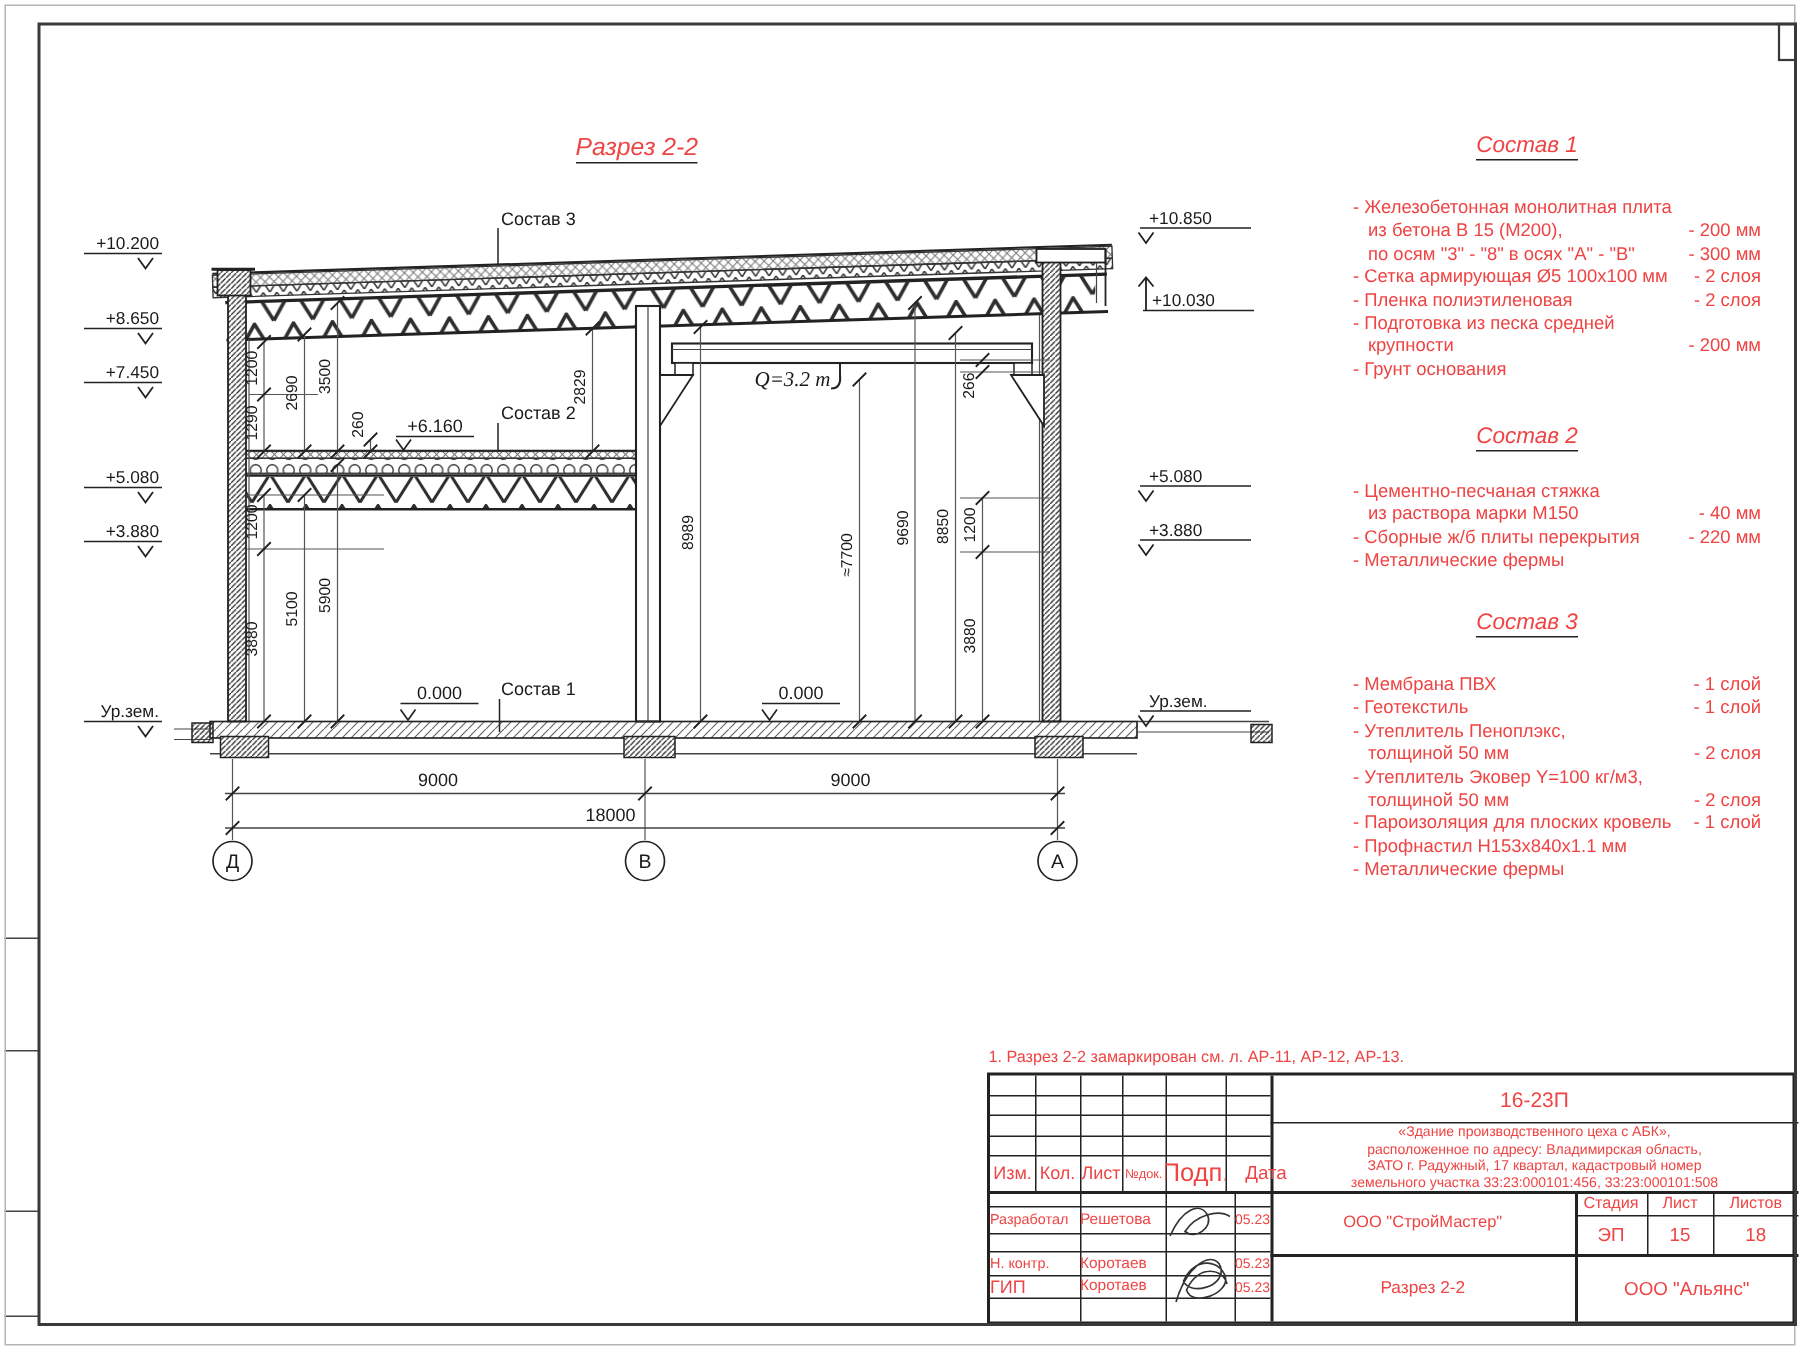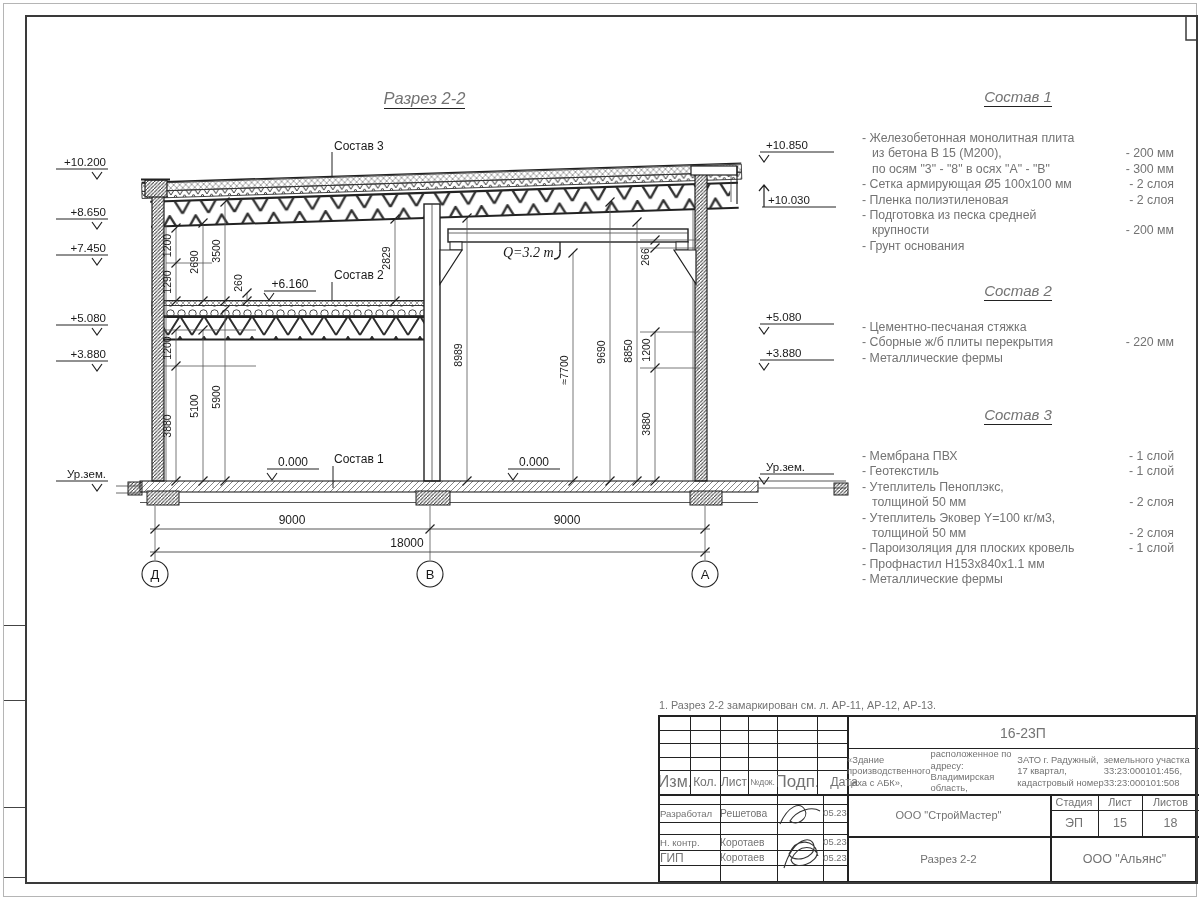--- a/index.html
+++ b/index.html
@@ -1,47 +1,47 @@
 <!DOCTYPE html>
 <html><head>
 <meta charset="utf-8">
 <style>
   html,body{margin:0;padding:0;background:#fff;}
   #sheet{position:relative;width:1200px;height:900px;background:#ffffff;overflow:hidden;
-         font-family:"Liberation Sans", sans-serif;color:#737373;}
+         font-family:"Liberation Sans", sans-serif;color:#ef4444;}
   #linework{position:absolute;left:0;top:0;z-index:3;pointer-events:none;}
   .html-layer{position:absolute;left:0;top:0;width:1200px;height:900px;z-index:2;}
 
   
   #dwg-title{position:absolute;left:352px;top:89px;width:145px;text-align:center;
              font-style:italic;font-size:16.5px;}
   #dwg-title span{border-bottom:1.2px solid #222;padding-bottom:1px;}
 
   
   .comp{position:absolute;left:862px;width:312px;}
   .comp-title{text-align:center;font-style:italic;font-size:15px;}
   .comp-title span{border-bottom:1px solid #222;padding-bottom:1px;}
   .crows{margin-top:26px;}
-  .crow{display:flex;justify-content:space-between;font-size:12.3px;line-height:15.4px;white-space:nowrap;}
+  .crow{display:flex;justify-content:space-between;font-size:12.3px;line-height:15.4px;white-space:nowrap;margin-left:40px;}
   .crow .ct{text-align:left;}
   .crow .ct.ind{padding-left:10px;}
   .crow .cv{text-align:right;padding-left:6px;}
 
   
   #note{position:absolute;left:659px;top:699px;font-size:10.8px;}
 
   
   #tb{position:absolute;left:658px;top:715px;width:539px;height:168px;
       border:2px solid #222;box-sizing:border-box;}
   #tb .vl{position:absolute;width:0;border-left:1px solid #222;}
   #tb .vl.thick{border-left-width:2px;}
   #tb .hl{position:absolute;height:0;border-top:1px solid #222;}
   #tb .hl.thick{border-top-width:2px;}
   #tb .cell{position:absolute;display:flex;align-items:center;justify-content:center;
-            text-align:left;overflow:hidden;}
+            text-align:center;overflow:hidden;}
   .left-align{justify-content:flex-start !important;padding-left:0;}
 
   
   .strip-line{position:absolute;height:0;border-top:1px solid #444;width:23px;left:3px;}
 </style>
 </head>
 <body>
 
 <div id="sheet">
 
@@ -88,20 +88,24 @@
           </div>
       </div>
     </div>
 
     <div class="comp" style="top:282px">
       <div class="comp-title"><span>Состав 2</span></div>
       <div class="crows" style="margin-top:21px">
         <div class="crow">
             <span class="ct">- Цементно-песчаная стяжка</span>
             <span class="cv"></span>
+          </div>
+        <div class="crow">
+            <span class="ct ind">из раствора марки М150</span>
+            <span class="cv">- 40 мм</span>
           </div>
         <div class="crow">
             <span class="ct">- Сборные ж/б плиты перекрытия</span>
             <span class="cv">- 220 мм</span>
           </div>
         <div class="crow">
             <span class="ct">- Металлические фермы</span>
             <span class="cv"></span>
           </div>
       </div>
@@ -177,39 +181,39 @@
       <div class="hl" style="left:0;top:133px;width:187px"></div>
       <div class="hl" style="left:0;top:148px;width:187px"></div>
 
       <div class="hl" style="left:187px;top:31px;width:352px"></div>
       <div class="vl thick" style="left:390px;top:77px;height:87px"></div>
       <div class="hl" style="left:390px;top:93px;width:149px"></div>
       <div class="hl thick" style="left:187px;top:119px;width:352px"></div>
       <div class="vl" style="left:438px;top:77px;height:42px"></div>
       <div class="vl" style="left:482px;top:77px;height:42px"></div>
 
-      <div class="cell" style="left:0;top:53px;width:30px;height:24px;font-size:16px">Изм.</div>
+      <div class="cell" style="left:0;top:53px;width:30px;height:24px;font-size:12px">Изм.</div>
       <div class="cell" style="left:30px;top:53px;width:30px;height:24px;font-size:12px">Кол.</div>
       <div class="cell" style="left:60px;top:53px;width:28px;height:24px;font-size:12px">Лист</div>
       <div class="cell" style="left:88px;top:53px;width:29px;height:24px;font-size:8.5px">№док.</div>
       <div class="cell" style="left:117px;top:53px;width:40px;height:24px;font-size:17px">Подп.</div>
       <div class="cell" style="left:157px;top:53px;width:54px;height:24px;font-size:12.5px">Дата</div>
 
       <div class="cell left-align" style="left:0;top:87px;width:60px;height:18px;font-size:9.6px">Разработал</div>
       <div class="cell left-align" style="left:60px;top:87px;width:57px;height:18px;font-size:10.3px">Решетова</div>
       <div class="cell" style="left:163px;top:87px;width:24px;height:18px;font-size:9.3px">05.23</div>
       <div class="cell left-align" style="left:0;top:117px;width:60px;height:16px;font-size:9.6px">Н. контр.</div>
       <div class="cell left-align" style="left:60px;top:117px;width:57px;height:16px;font-size:10.3px">Коротаев</div>
       <div class="cell" style="left:163px;top:117px;width:24px;height:16px;font-size:9.3px">05.23</div>
       <div class="cell left-align" style="left:0;top:133px;width:60px;height:15px;font-size:12px">ГИП</div>
       <div class="cell left-align" style="left:60px;top:133px;width:57px;height:15px;font-size:10.3px">Коротаев</div>
       <div class="cell" style="left:163px;top:133px;width:24px;height:15px;font-size:9.3px">05.23</div>
 
       <div class="cell" style="left:187px;top:0;width:352px;height:31px;font-size:14px">16-23П</div>
-      <div class="cell" style="left:187px;top:31px;width:352px;height:46px;font-size:9.4px;line-height:11.3px;flex-direction:row">
+      <div class="cell" style="left:187px;top:31px;width:352px;height:46px;font-size:9.4px;line-height:11.3px;flex-direction:column">
         <div>«Здание производственного цеха с АБК»,</div>
         <div>расположенное по адресу: Владимирская область,</div>
         <div>ЗАТО г. Радужный, 17 квартал, кадастровый номер</div>
         <div>земельного участка 33:23:000101:456, 33:23:000101:508</div>
       </div>
       <div class="cell" style="left:187px;top:77px;width:203px;height:42px;font-size:11px">ООО "СтройМастер"</div>
       <div class="cell" style="left:187px;top:119px;width:203px;height:45px;font-size:11.5px">Разрез 2-2</div>
       <div class="cell" style="left:390px;top:77px;width:48px;height:16px;font-size:10.8px">Стадия</div>
       <div class="cell" style="left:438px;top:77px;width:44px;height:16px;font-size:10.8px">Лист</div>
       <div class="cell" style="left:482px;top:77px;width:57px;height:16px;font-size:10.8px">Листов</div>

